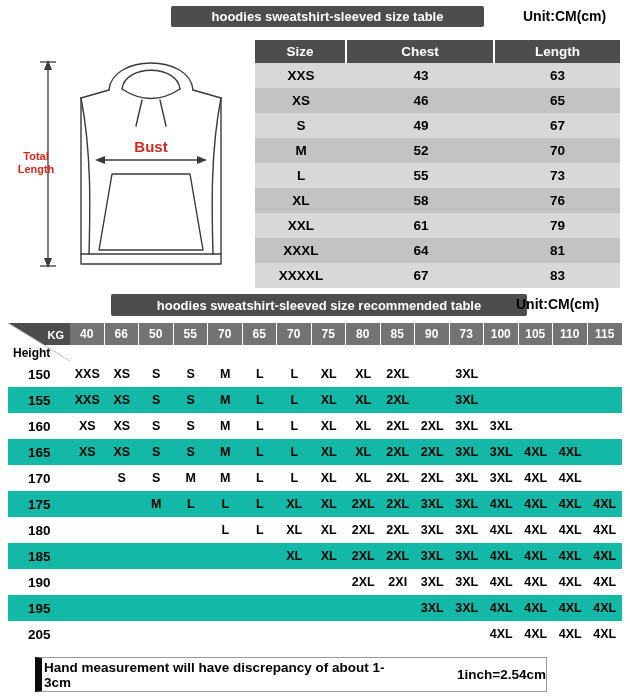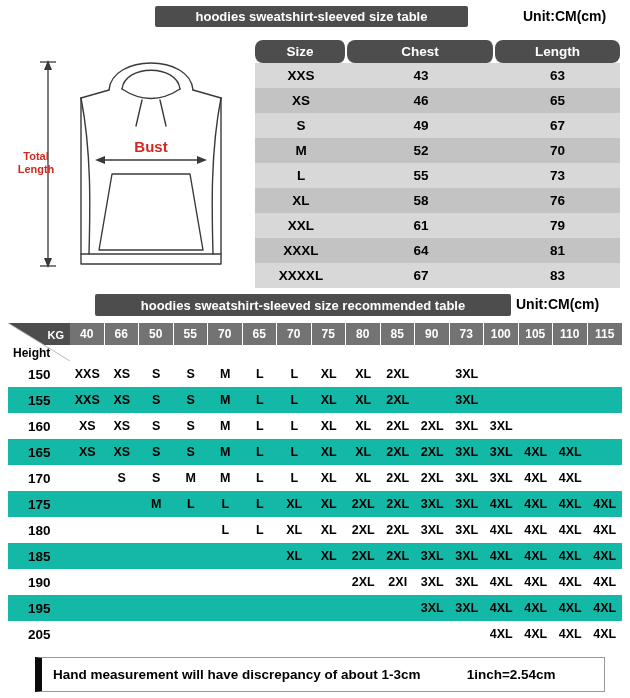--- a/index.html
+++ b/index.html
@@ -2,37 +2,37 @@
 <html><head>
 <meta charset="utf-8">
 <style>
   * { margin:0; padding:0; box-sizing:border-box; }
   html,body { background:#fff; }
   .page { position:relative; width:630px; height:698px; background:#fff;
           font-family:"Liberation Sans", sans-serif; color:#000; overflow:hidden; }
 
   .bar { position:absolute; background:#4d4d4d; color:#fff; font-weight:bold;
          font-size:13px; display:flex; align-items:center; justify-content:center;
-         border-radius:2px; }
+         border-radius:2px;margin-left:16px; }
   #bar1 { left:155px; top:6px;  width:313px; height:21px; }
   #bar2 { left:95px;  top:294px; width:416px; height:22px; }
   .unit { position:absolute; font-weight:bold; font-size:14px; }
   #unit1 { left:523px; top:8px; }
   #unit2 { left:516px; top:296px; }
 
   .diagram { position:absolute; left:6px; top:34px; }
   svg text { font-family:"Liberation Sans", sans-serif; }
   .red { fill:#d3281e; }
 
   
   .t1 { position:absolute; left:255px; top:40px; width:365px; font-weight:bold; }
   .t1-header { display:grid; grid-template-columns:92px 148px 125px; }
   .t1-hcell { height:23px; background:#4d4d4d; color:#fff; font-size:13.5px;
               display:flex; align-items:center; justify-content:center;
-              border-right:2px solid #fff;border-radius:8px; }
+              border-right:2px solid #fff; }
   .t1-hcell:last-child { border-right:none; }
   .t1-row { display:grid; grid-template-columns:92px 148px 125px; height:25px; }
   .t1-cell { display:flex; align-items:center; justify-content:center; font-size:13.5px; }
   .shade-a { background:#d8d8d8; }
   .shade-b { background:#c3c3c3; }
 
   
   .t2 { position:absolute; left:8px; top:323px; width:614px; font-weight:bold; }
   .t2-header { display:grid; grid-template-columns:62px repeat(16,34.5px); align-items:start; }
   .t2-corner { width:62px; height:38px; }
@@ -40,23 +40,23 @@
               display:flex; align-items:center; justify-content:center;
               border-right:1px solid #fff; }
   .t2-hcell:last-child { border-right:none; }
   .t2-row { display:grid; grid-template-columns:62px repeat(16,34.5px);
             height:26px; align-items:center; }
   .stripe { background:#14b8a6; }
   .t2-rowlabel { font-size:13.5px; padding-left:20px; }
   .t2-cell { text-align:center; font-size:12.5px; white-space:nowrap; }
 
   
-  .footer { position:absolute; left:35px; top:657px; width:570px; height:35px;
+  .footer { position:absolute; left:35px; top:657px; width:512px; height:35px;
             border:1px solid #999; border-left:7px solid #0a0a0a; background:#fff;
-            display:flex; align-items:center; gap:46px; padding-left:11px;
+            display:flex; align-items:center; gap:46px; padding-left:2px;
             font-weight:bold; font-size:13.5px; }
 </style>
 </head>
 <body>
 
 <div class="page">
 
   <div class="bar" id="bar1">hoodies sweatshirt-sleeved size table</div>
   <div class="unit" id="unit1">Unit:CM(cm)</div>
 

